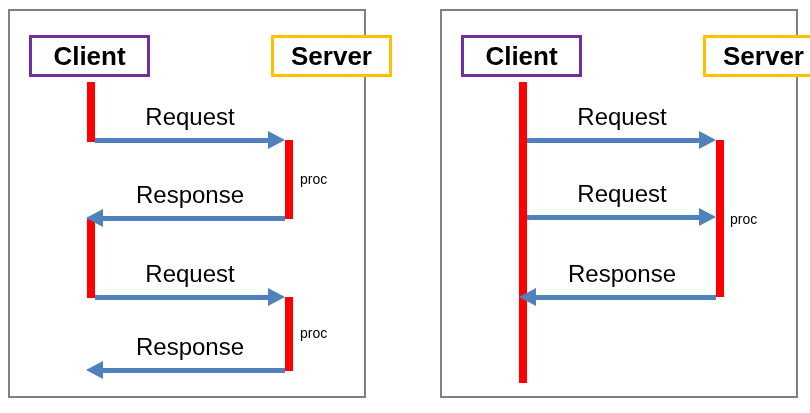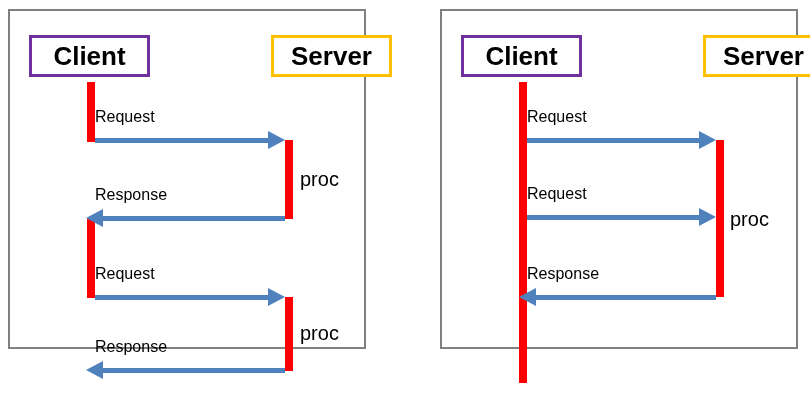--- a/index.html
+++ b/index.html
@@ -12,21 +12,21 @@
     width: 810px;
     height: 413px;
     background: #ffffff;
     font-family: "Liberation Sans", sans-serif;
     overflow: hidden;
   }
   .panel {
     position: absolute;
     top: 9px;
     width: 358px;
-    height: 340px;
+    height: 389px;
     border: 2px solid #808080;
     background: #ffffff;
     box-sizing: border-box;
   }
   .panel-left  { left: 8px; }
   .panel-right { left: 440px; }
 
   .actor {
     position: absolute;
     top: 24px;
@@ -66,28 +66,28 @@
     height: 0;
     border-top: 9px solid transparent;
     border-bottom: 9px solid transparent;
   }
   .arrow-right .head { right: 0; border-left: 17px solid #4F81BD; }
   .arrow-left  .head { left: 0;  border-right: 17px solid #4F81BD; }
 
   .msg-label {
     position: absolute;
     width: 190px;
-    text-align: left;
-    font-size: 16px;
+    text-align: center;
+    font-size: 24px;
     color: #000000;
     line-height: 24px;
   }
   .proc-label {
     position: absolute;
-    font-size: 20px;
+    font-size: 14px;
     color: #000000;
     line-height: 24px;
   }
 </style>
 </head>
 <body>
 
 <div class="canvas">
 
   <section class="panel panel-left">

